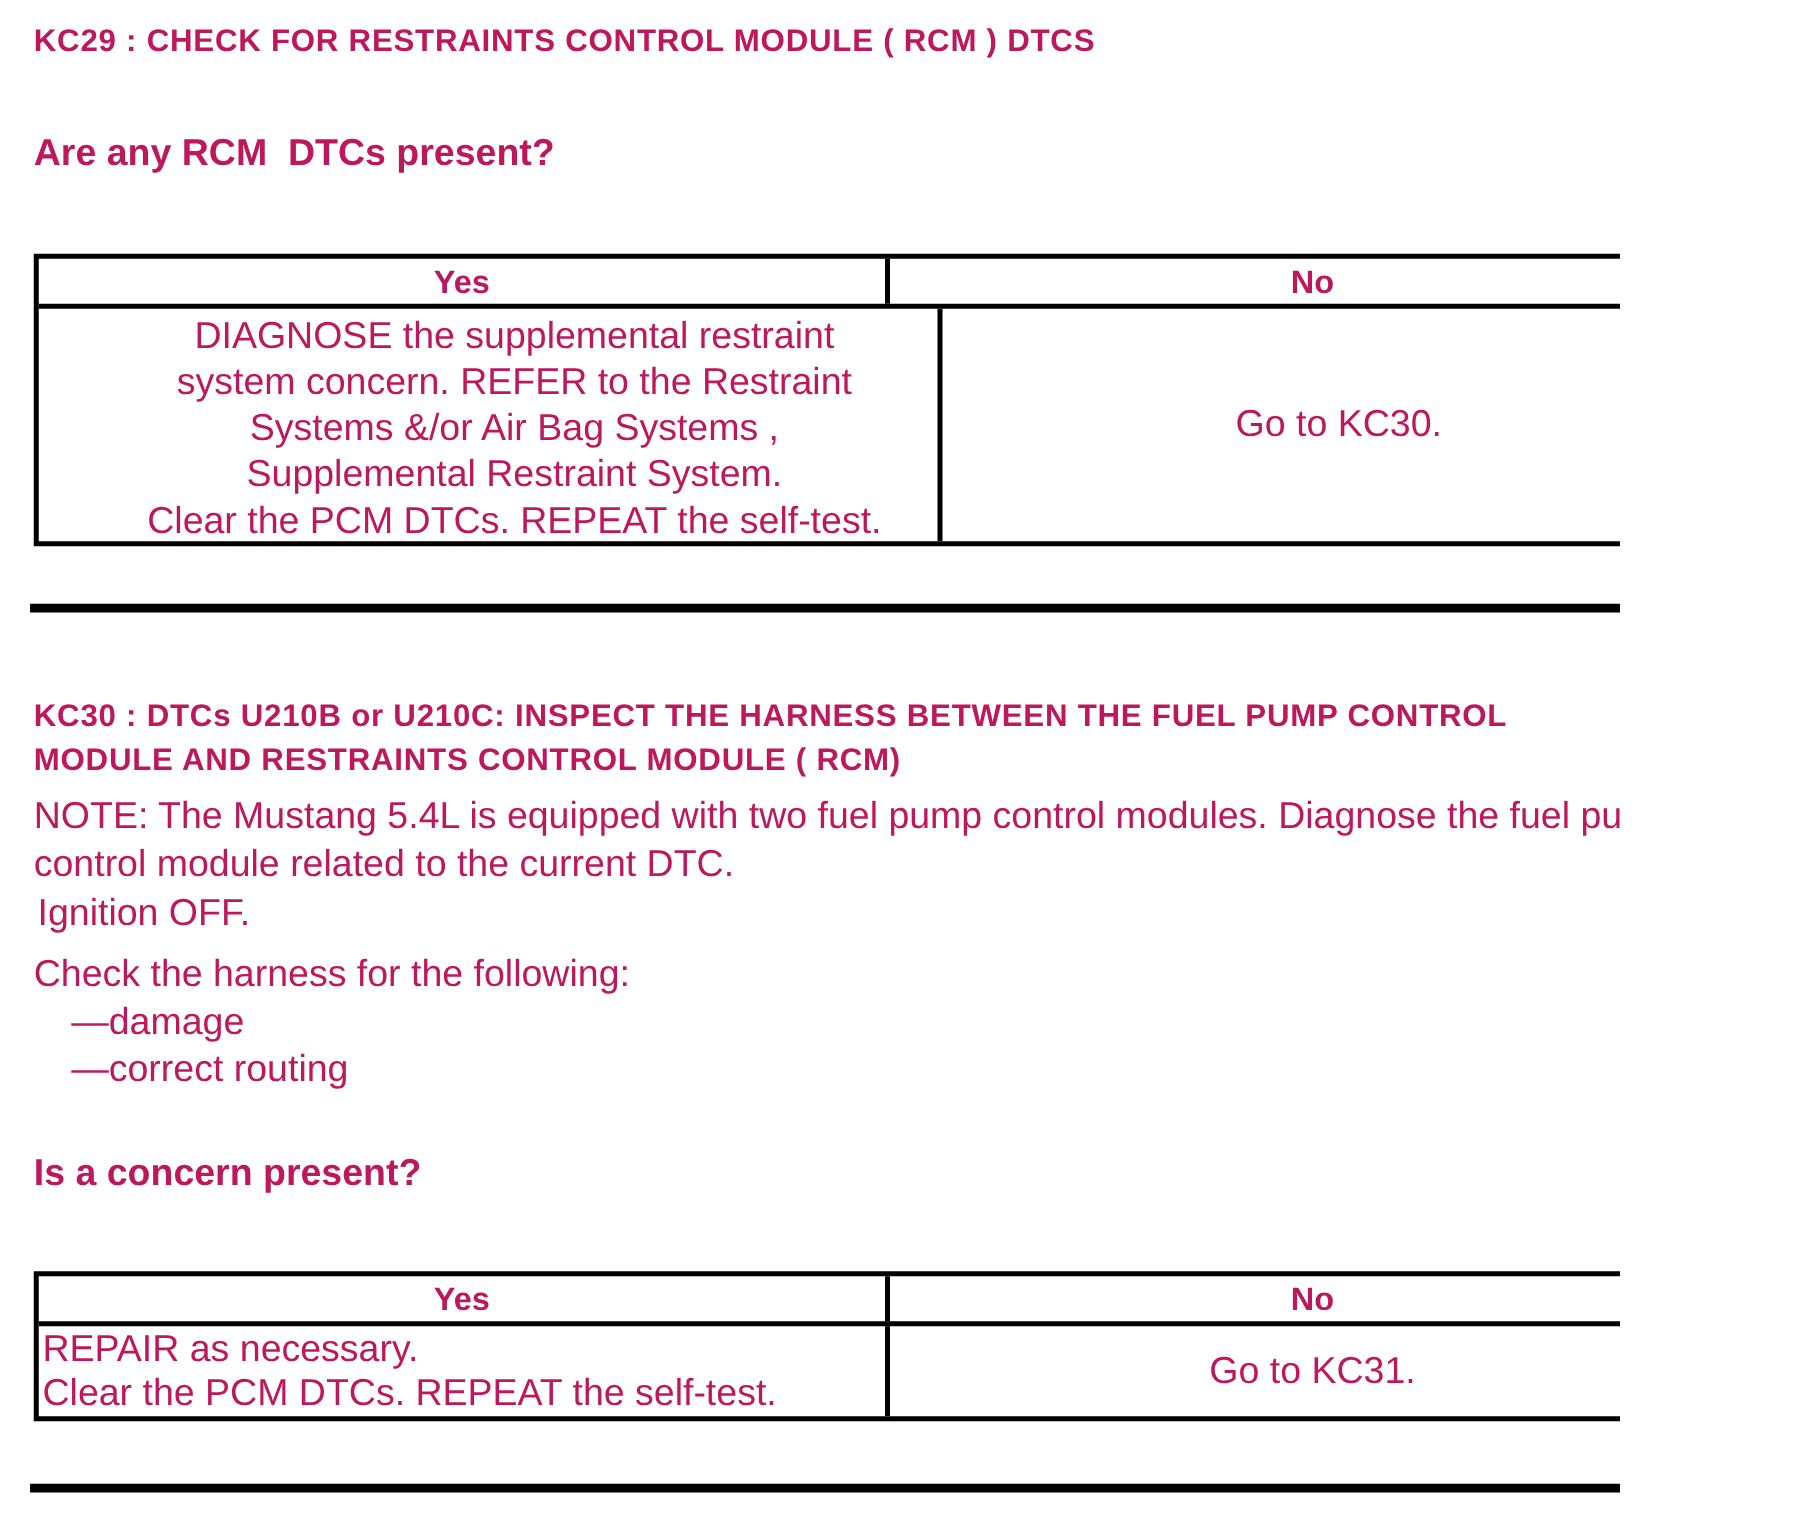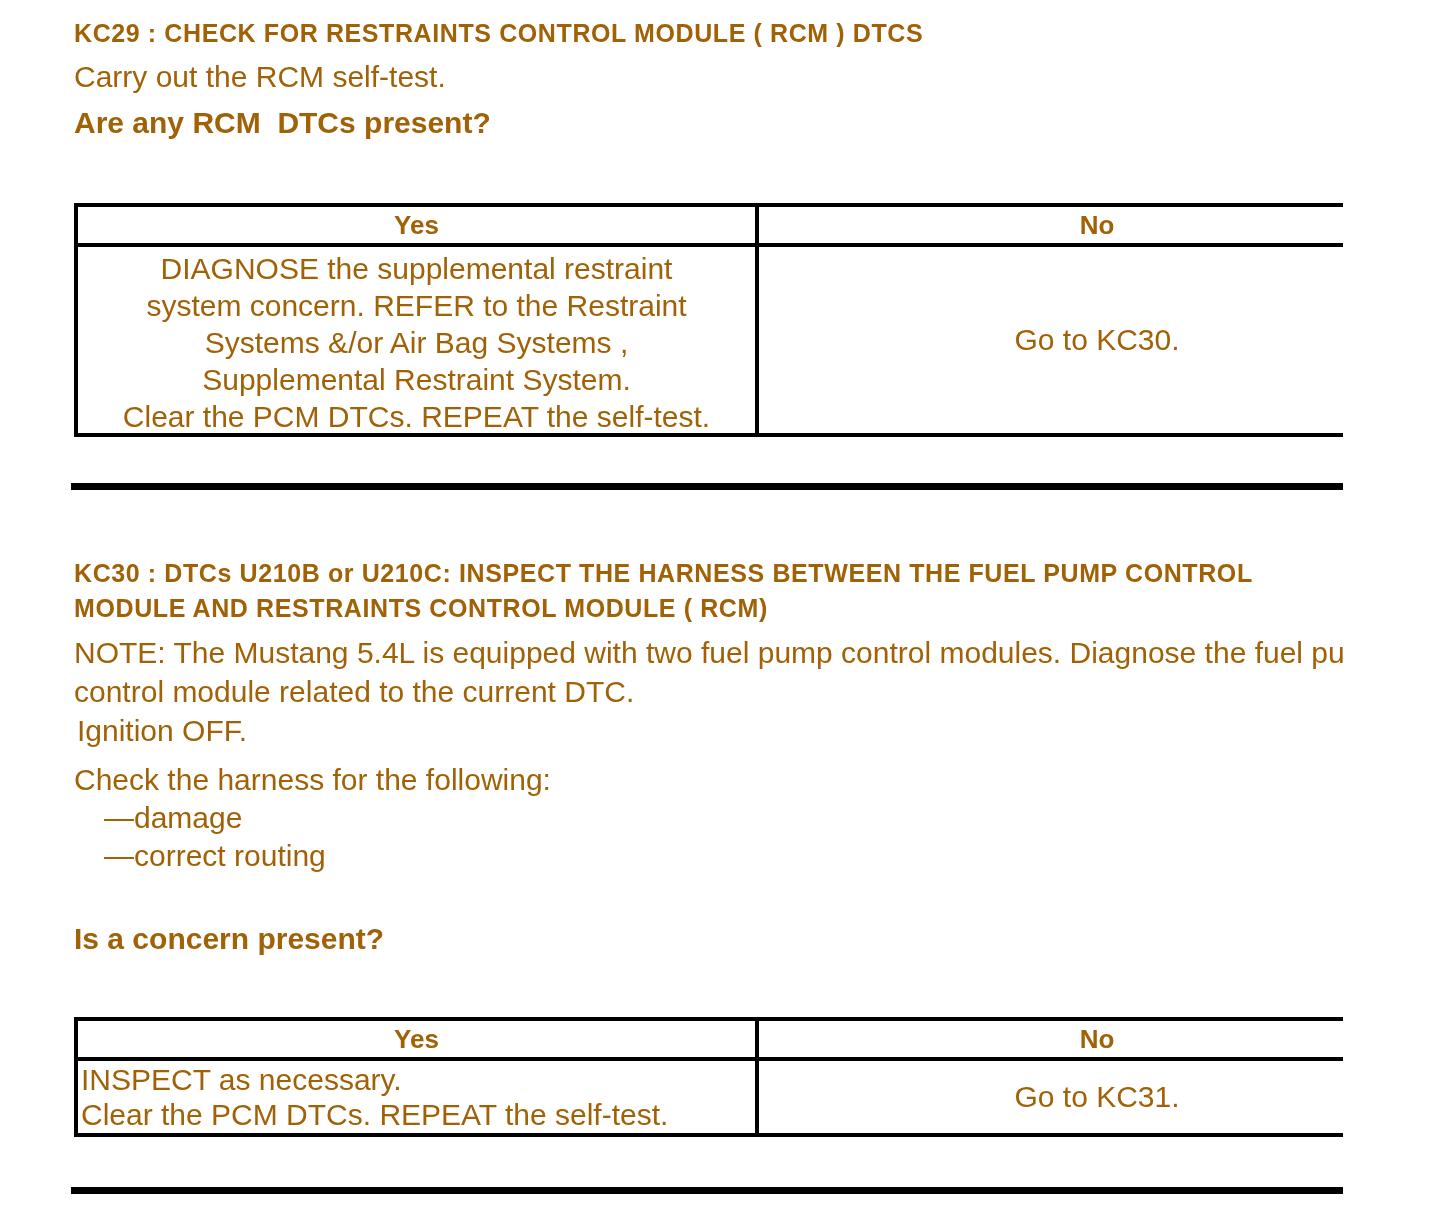--- a/index.html
+++ b/index.html
@@ -1,24 +1,23 @@
 <!DOCTYPE html>
 <html><head>
 <meta charset="utf-8">
 <style>
   html,body{margin:0;padding:0;background:#fff;}
   .page{
     position:relative;
     width:1296px;
     height:1222px;
     background:#ffffff;
-    color:#a16207;
+    color:#be185d;
     font-family:"Liberation Sans","DejaVu Sans",sans-serif;
     overflow:hidden;
-    margin-left:47px;
   }
   .abs{position:absolute;}
   .step-title{
     font-weight:bold;
     font-size:25px;
     line-height:35px;
     letter-spacing:0.6px;
     white-space:pre-wrap;
   }
   .body-text{
@@ -56,42 +55,41 @@
   .dt-th.col-yes{width:681px;border-right:4px solid #000;}
   .dt-th.col-no{flex:1;}
   .dt-body{display:flex;}
   .dt-td{box-sizing:border-box;}
   .dt-td.col-yes{width:681px;border-right:4px solid #000;}
   .dt-td.col-no{
     flex:1;
     display:flex;align-items:center;justify-content:center;
     font-size:30px;
   }
-  .t1-body{height:186px;}
+  .t1-body{height:186px;padding-left:42px;}
   .t1-yes{text-align:center;font-size:30px;line-height:37px;padding-top:3px;}
   .t1-yes div{white-space:pre-wrap;}
   .t2-body{height:72px;}
   .t2-yes{text-align:left;font-size:30px;line-height:35px;padding:1px 0 0 3px;}
   .t2-yes div{white-space:pre-wrap;}
   .divider{
     position:absolute;
     left:24px;
     width:1391px;
     height:7px;
     background:#000;
   }
 </style>
 </head>
 <body>
 
 <div class="page">
 
   <div class="abs step-title" style="left:27px;top:16px;">KC29 : CHECK FOR RESTRAINTS CONTROL MODULE ( RCM ) DTCS</div>
 
-  <div class="abs body-text" style="left:27px;top:58px;">Carry out the RCM self-test.</div>
 
   <div class="abs question" style="left:27px;top:104px;">Are any RCM  DTCs present?</div>
 
   <div class="dtable" style="top:203px;">
     <div class="dt-head">
       <div class="dt-th col-yes">Yes</div>
       <div class="dt-th col-no">No</div>
     </div>
     <div class="dt-body t1-body">
       <div class="dt-td col-yes t1-yes">
@@ -124,21 +122,21 @@
 
   <div class="abs question" style="left:27px;top:920px;">Is a concern present?</div>
 
   <div class="dtable" style="top:1017px;">
     <div class="dt-head">
       <div class="dt-th col-yes">Yes</div>
       <div class="dt-th col-no">No</div>
     </div>
     <div class="dt-body t2-body">
       <div class="dt-td col-yes t2-yes">
-        <div>INSPECT as necessary.</div>
+        <div>REPAIR as necessary.</div>
         <div>Clear the PCM DTCs. REPEAT the self-test.</div>
       </div>
       <div class="dt-td col-no">
         <span>Go to KC31.</span>
       </div>
     </div>
   </div>
 
   <div class="divider" style="top:1187px;"></div>
 

